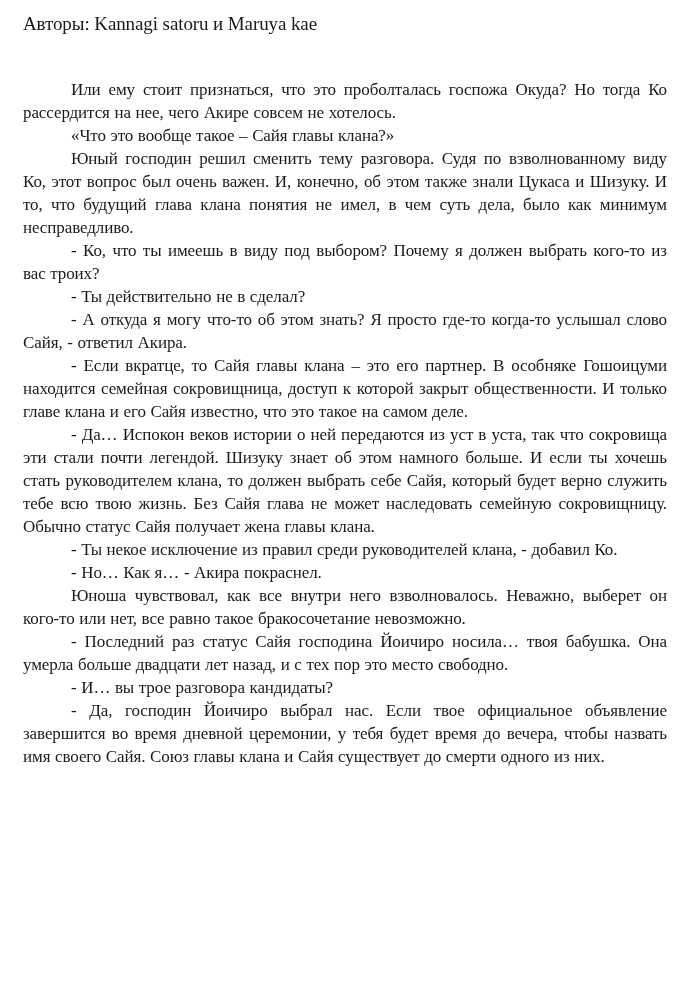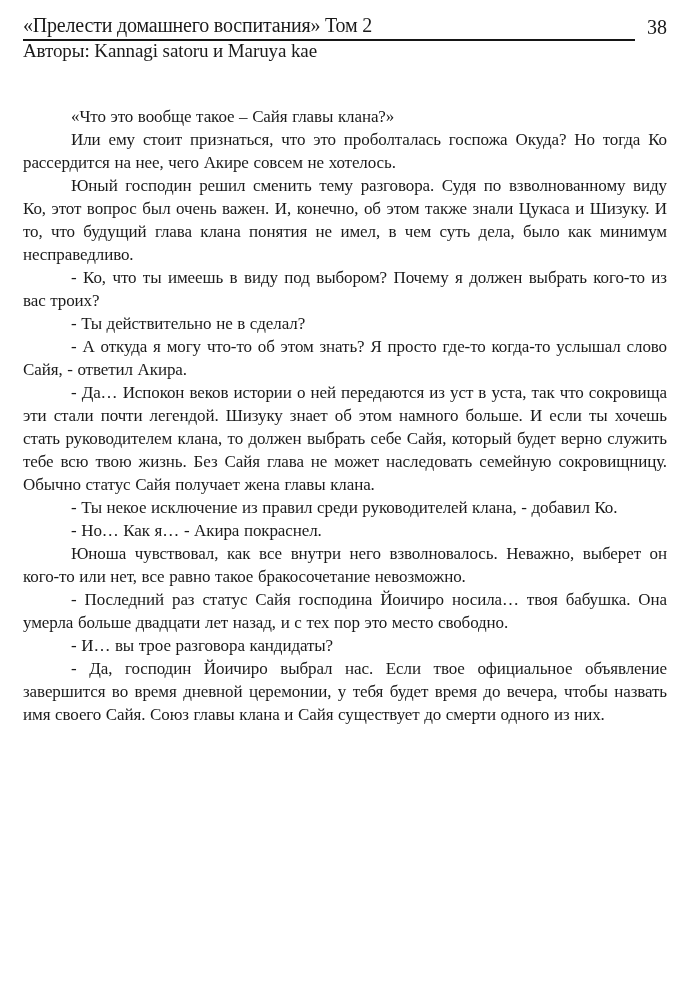--- a/index.html
+++ b/index.html
@@ -55,34 +55,31 @@
     text-indent: 48px;
     letter-spacing: -0.1px;
     word-spacing: 0.5px;
   }
 </style>
 </head>
 <body>
 
 <div class="page">
   <header>
-    <div class="hdr-row">
-      <span class="title">«Прелести домашнего воспитания» Том 2</span>
-      <span class="pagenum">38</span>
-    </div>
     <div class="authors">Авторы: Kannagi satoru и Maruya kae</div>
   </header>
 
   <main class="body-text">
+      <p>Или ему стоит признаться, что это проболталась госпожа Окуда? Но тогда Ко рассердится на нее, чего Акире совсем не хотелось.</p>
       <p>«Что это вообще такое – Сайя главы клана?»</p>
-      <p>Или ему стоит признаться, что это проболталась госпожа Окуда? Но тогда Ко рассердится на нее, чего Акире совсем не хотелось.</p>
       <p>Юный господин решил сменить тему разговора. Судя по взволнованному виду Ко, этот вопрос был очень важен. И, конечно, об этом также знали Цукаса и Шизуку. И то, что будущий глава клана понятия не имел, в чем суть дела, было как минимум несправедливо.</p>
       <p>- Ко, что ты имеешь в виду под выбором? Почему я должен выбрать кого-то из вас троих?</p>
       <p>- Ты действительно не в сделал?</p>
       <p>- А откуда я могу что-то об этом знать? Я просто где-то когда-то услышал слово Сайя, - ответил Акира.</p>
+      <p>- Если вкратце, то Сайя главы клана – это его партнер. В особняке Гошоицуми находится семейная сокровищница, доступ к которой закрыт общественности. И только главе клана и его Сайя известно, что это такое на самом деле.</p>
       <p>- Да… Испокон веков истории о ней передаются из уст в уста, так что сокровища эти стали почти легендой. Шизуку знает об этом намного больше. И если ты хочешь стать руководителем клана, то должен выбрать себе Сайя, который будет верно служить тебе всю твою жизнь. Без Сайя глава не может наследовать семейную сокровищницу. Обычно статус Сайя получает жена главы клана.</p>
       <p>- Ты некое исключение из правил среди руководителей клана, - добавил Ко.</p>
       <p>- Но… Как я… - Акира покраснел.</p>
       <p>Юноша чувствовал, как все внутри него взволновалось. Неважно, выберет он кого-то или нет, все равно такое бракосочетание невозможно.</p>
       <p>- Последний раз статус Сайя господина Йоичиро носила… твоя бабушка. Она умерла больше двадцати лет назад, и с тех пор это место свободно.</p>
       <p>- И… вы трое разговора кандидаты?</p>
       <p>- Да, господин Йоичиро выбрал нас. Если твое официальное объявление завершится во время дневной церемонии, у тебя будет время до вечера, чтобы назвать имя своего Сайя. Союз главы клана и Сайя существует до смерти одного из них.</p>
     </main>
 </div>
 

